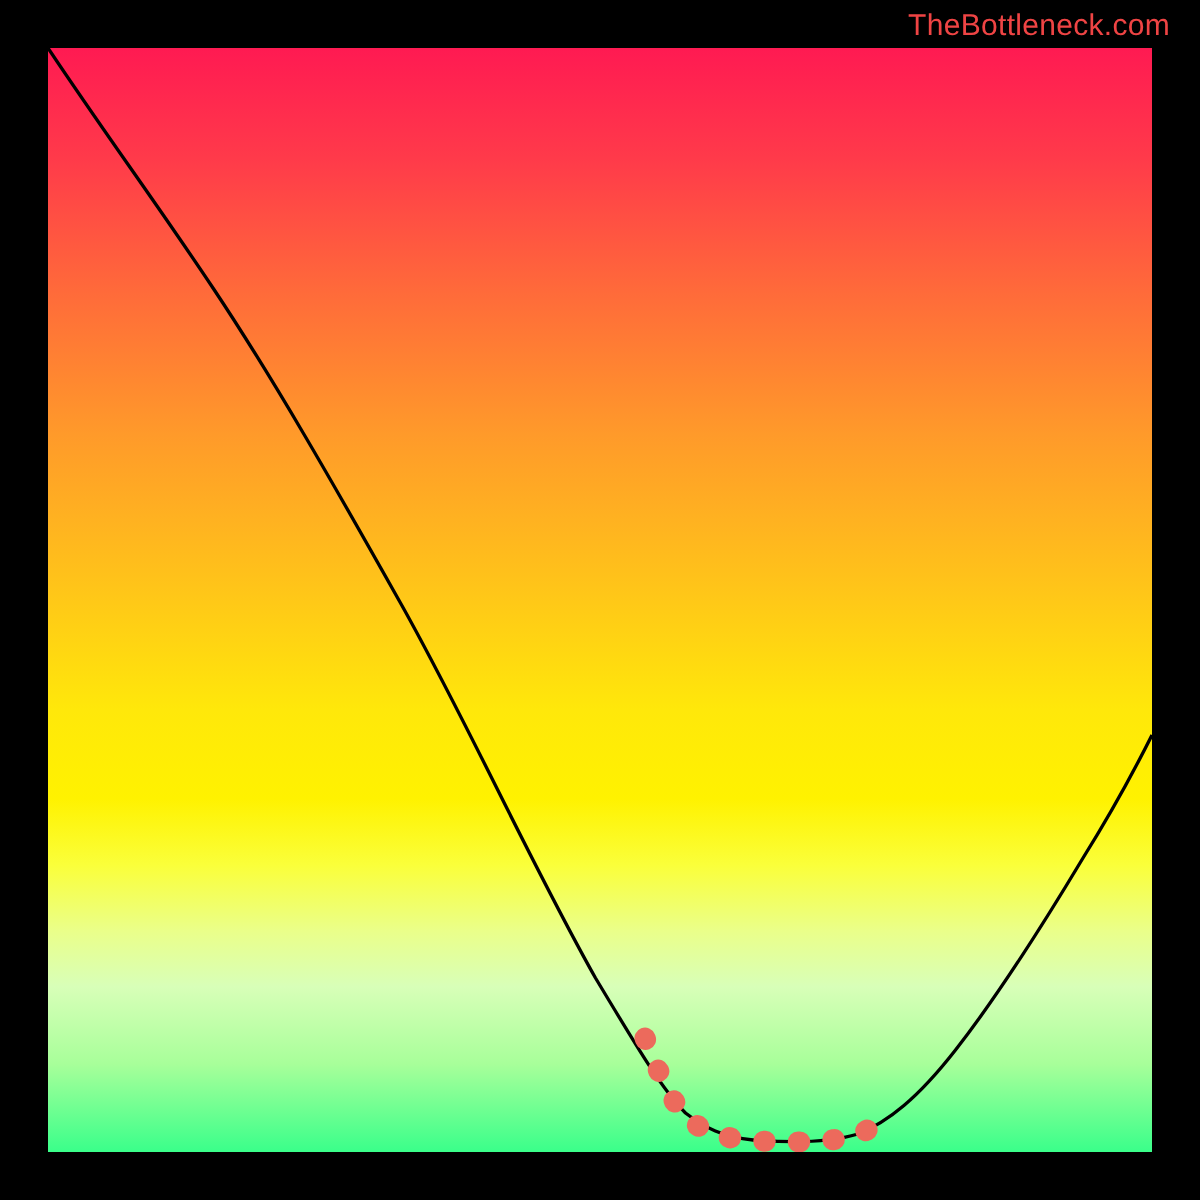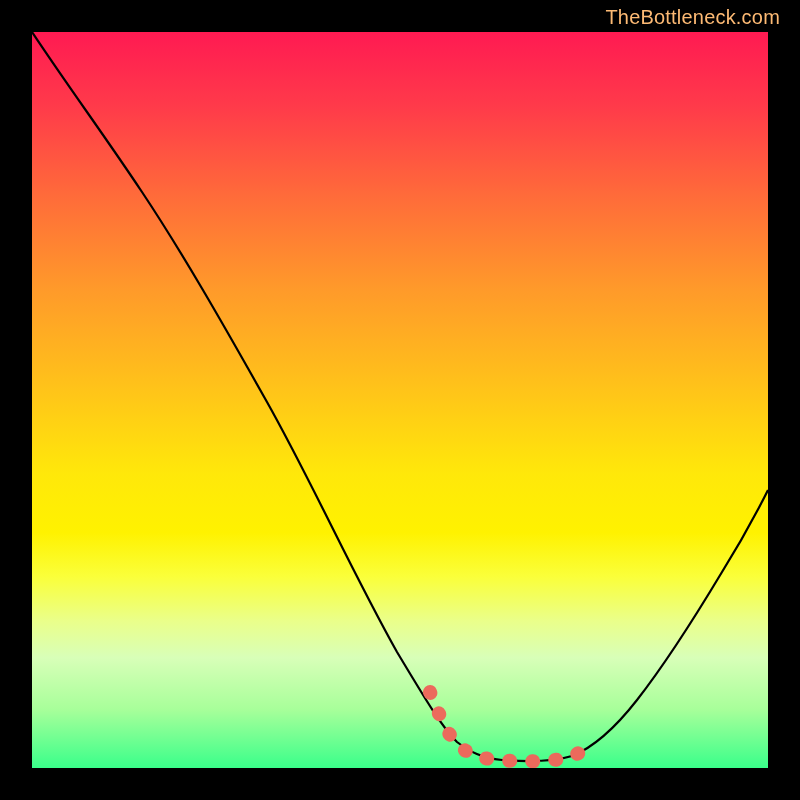--- a/index.html
+++ b/index.html
@@ -35,21 +35,21 @@
       #eaff8a 80%,
       #d8ffb8 85%,
       #a8ff9a 92%,
       #3aff8a 100%
     );
   }
   .watermark {
     position: absolute;
     top: 6px;
     right: 20px;
-    color: #fdba74;
+    color: #ef4444;
     font-size: 20px;
     font-weight: 500;
     letter-spacing: 0.2px;
   }
   svg.curve {
     position: absolute;
     left: 0;
     top: 0;
     width: 736px;
     height: 736px;

